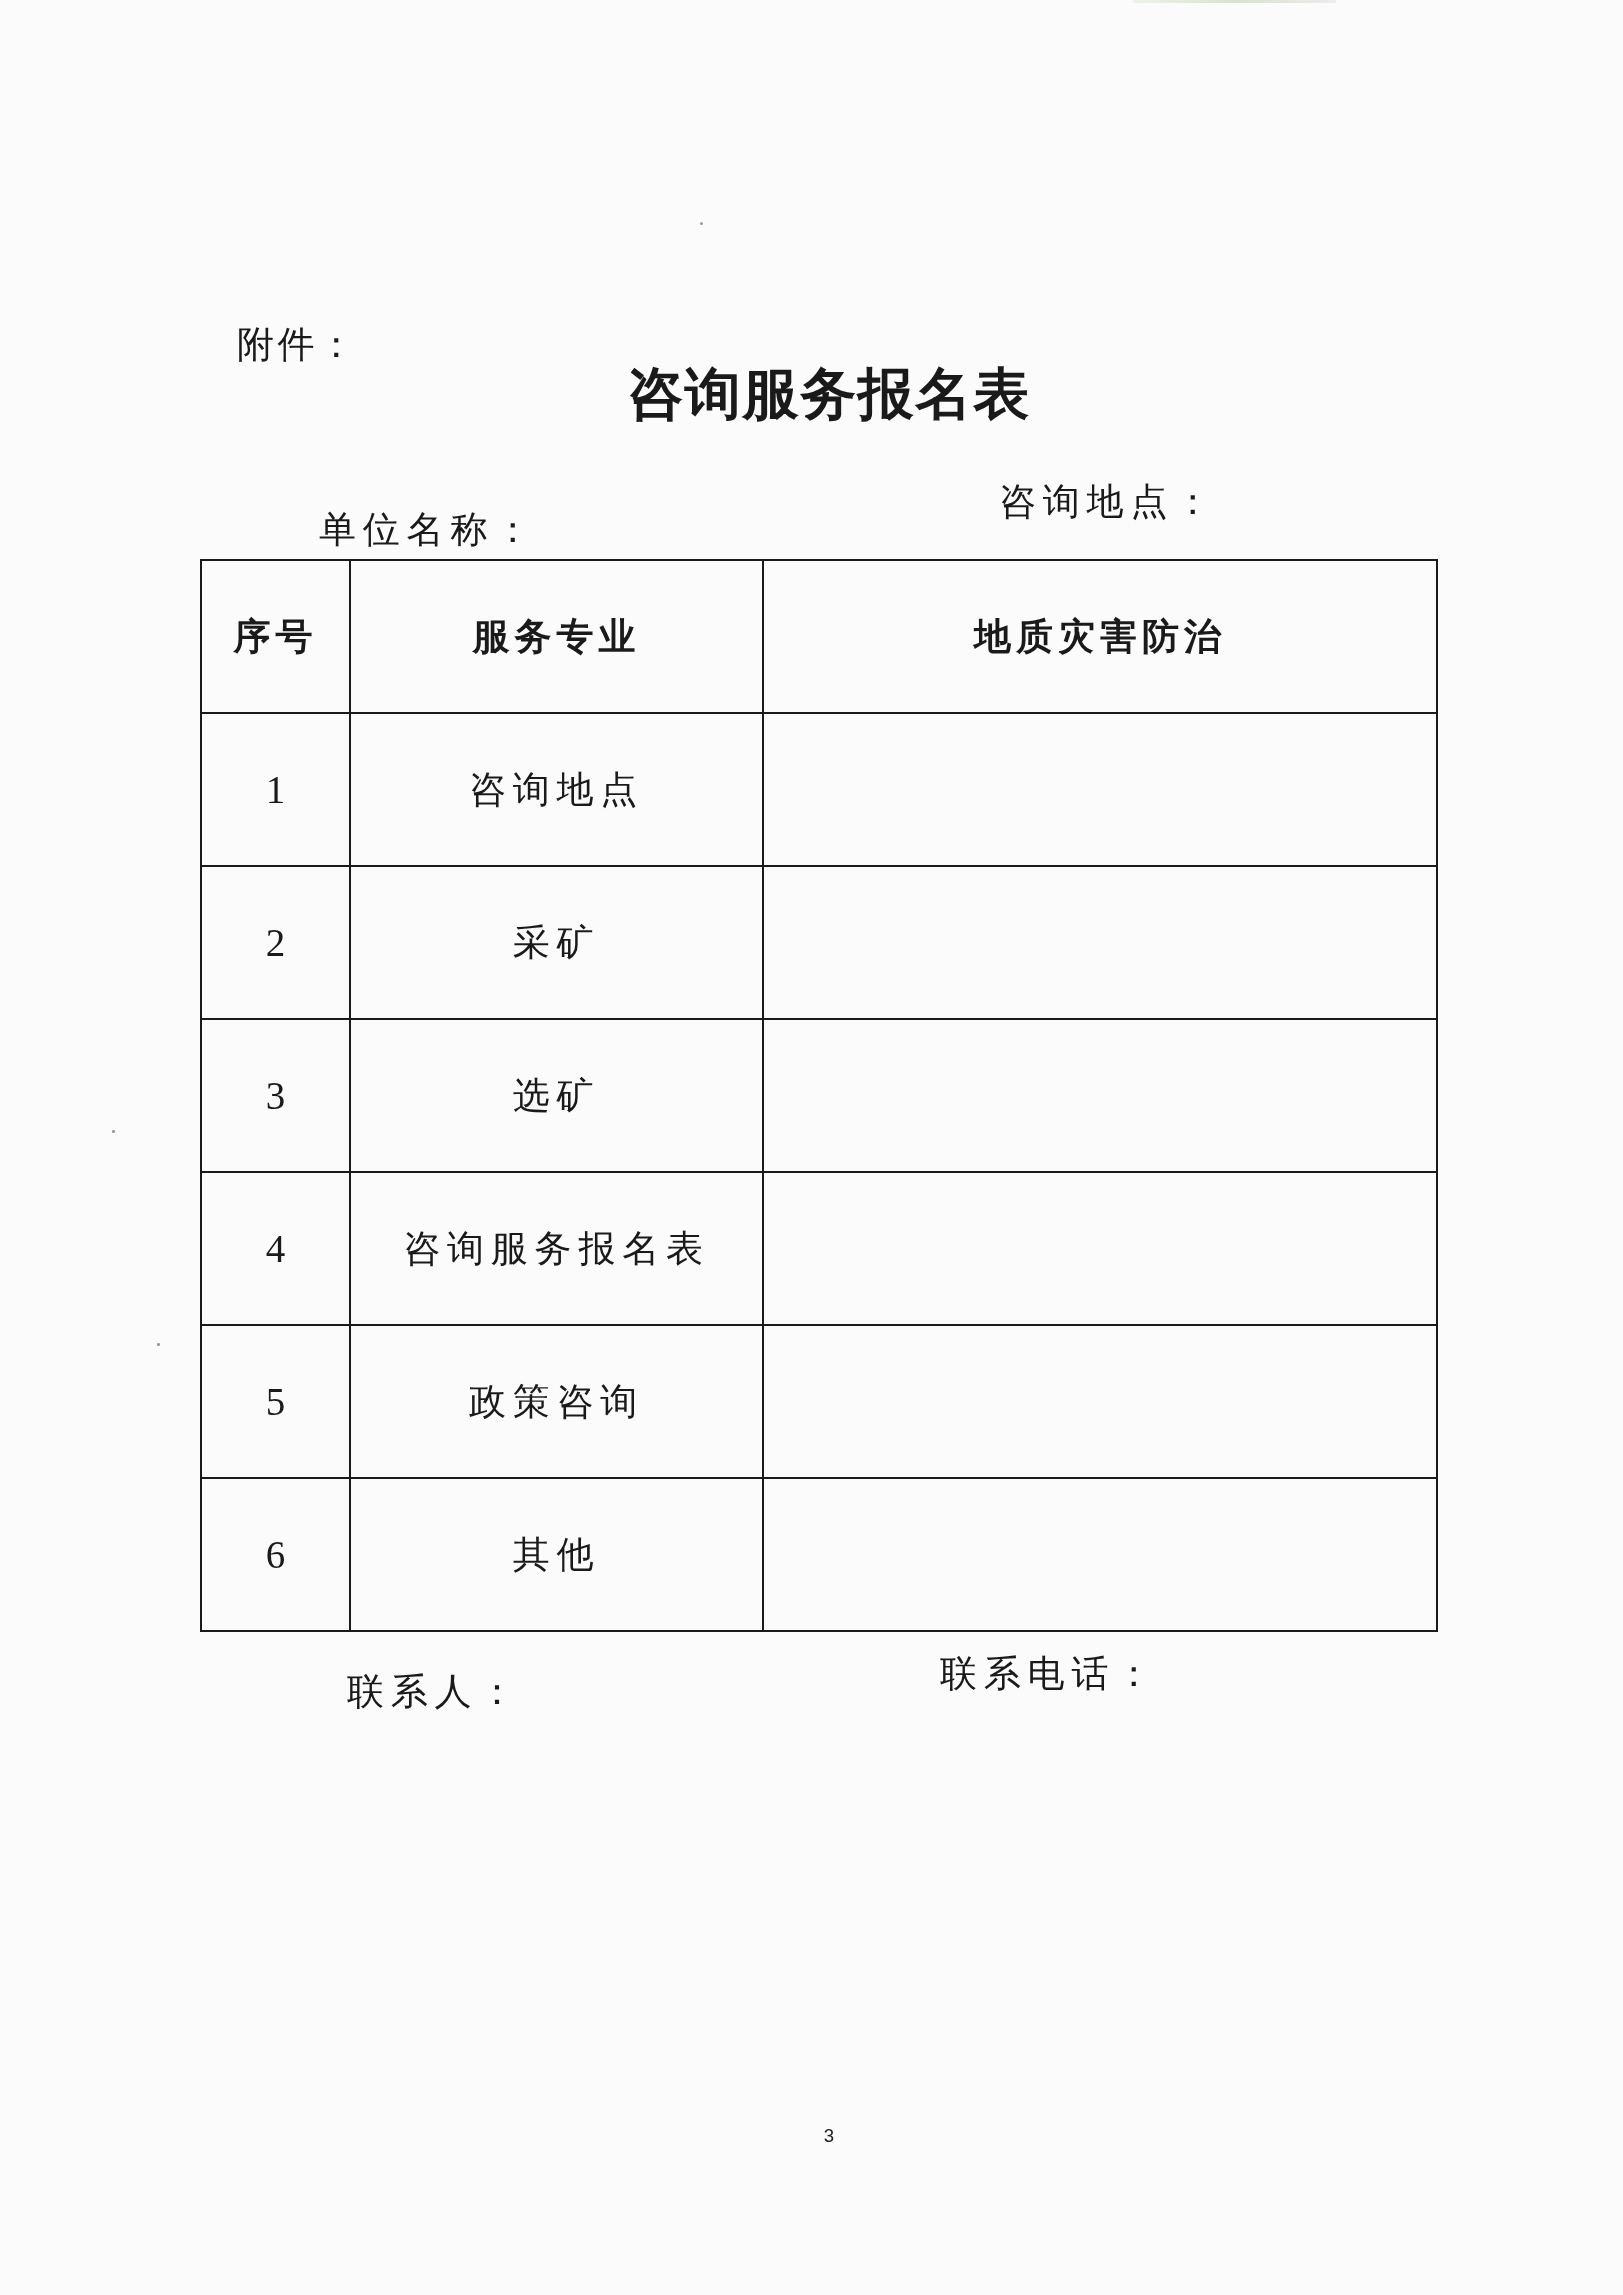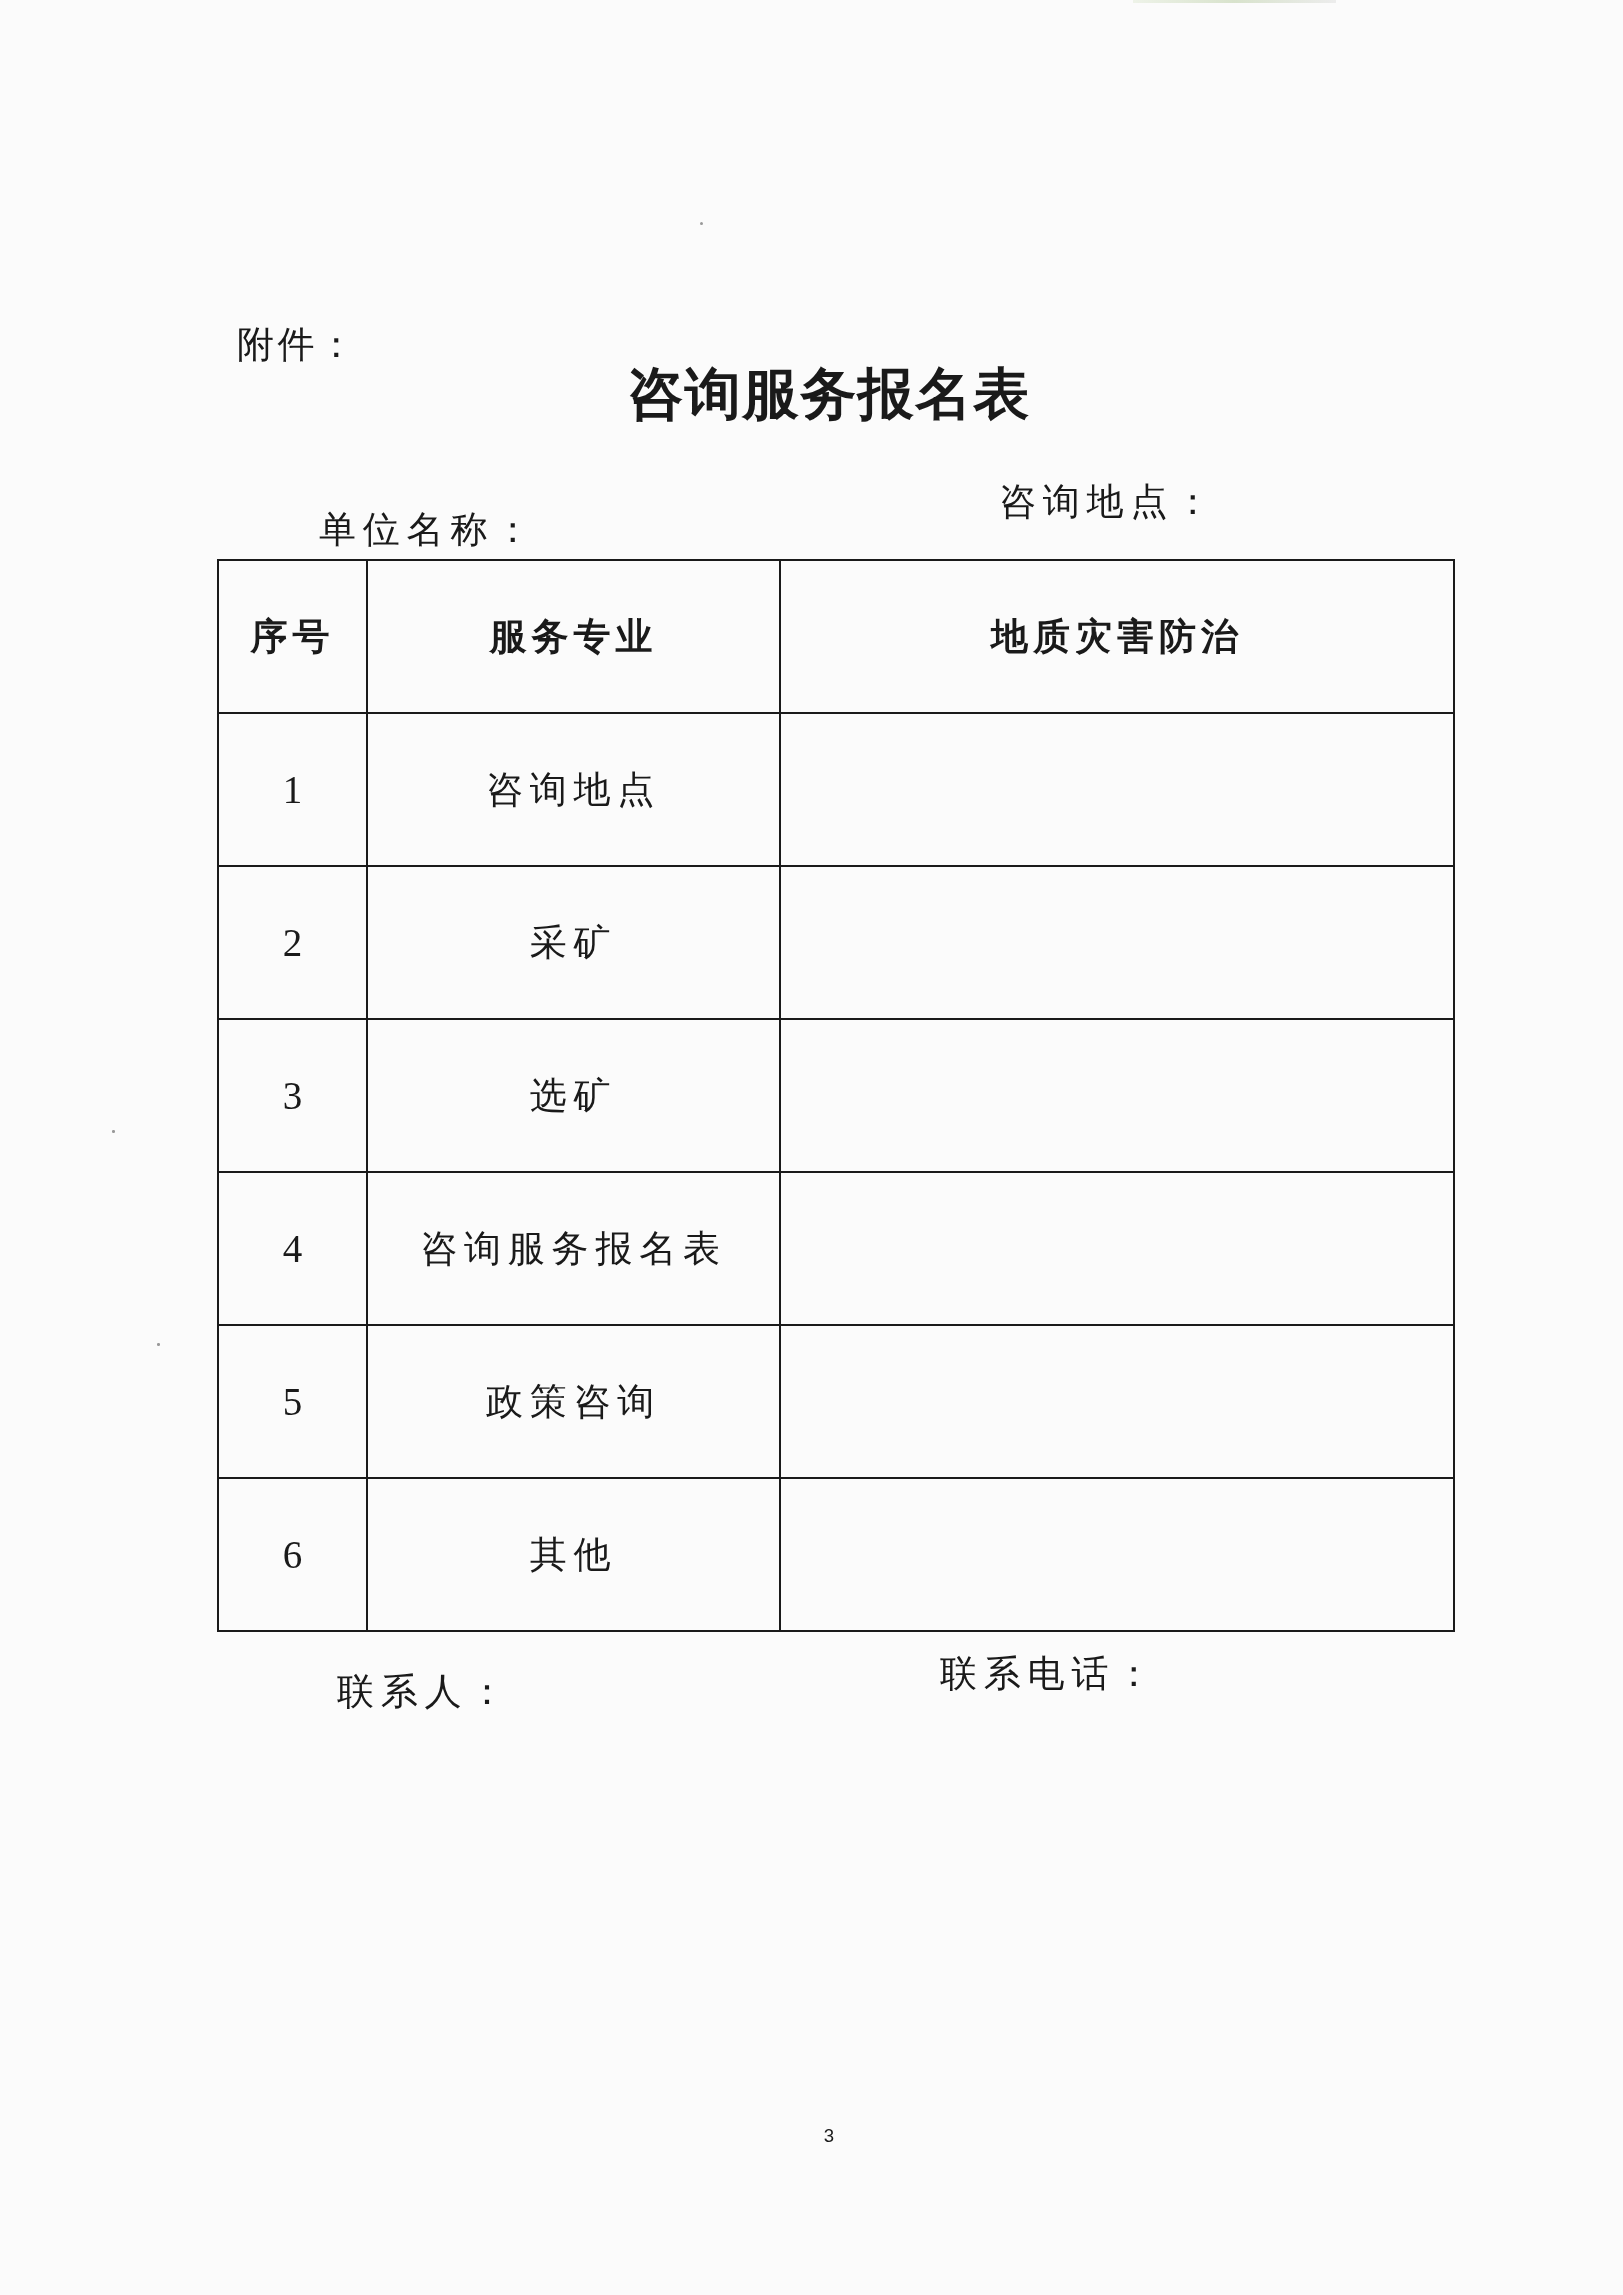--- a/index.html
+++ b/index.html
@@ -21,24 +21,24 @@
   .title {
     position: absolute; left: 0; width: 1658px; top: 355px;
     text-align: center; font-size: 56px; font-weight: bold; line-height: 76px;
     letter-spacing: 1.7px;
   }
   .meta {
     position: absolute; font-size: 37px; letter-spacing: 6.8px; line-height: 47px; margin-left: 43px;
   }
   .meta.unit { left: 276px; top: 506px; }
   .meta.place { left: 956px; top: 478px; }
-  .meta.contact { left: 294px; top: 1668px; }
+  .meta.contact { left: 304px; top: 1668px; }
   .meta.phone { left: 897px; top: 1650px; }
   table.form {
-    position: absolute; left: 217px; top: 559px;
+    position: absolute; left: 200px; top: 559px;
     width: 1236px; border-collapse: collapse; table-layout: fixed;
   }
   table.form td, table.form th {
     border: 2.5px solid #1a1a1a; text-align: center; vertical-align: middle;
     padding: 0;
   }
   table.form th {
     height: 151px; font-size: 37px; font-weight: bold; letter-spacing: 5px;
   }
   table.form td { height: 151px; font-size: 37px; letter-spacing: 6.8px; }

